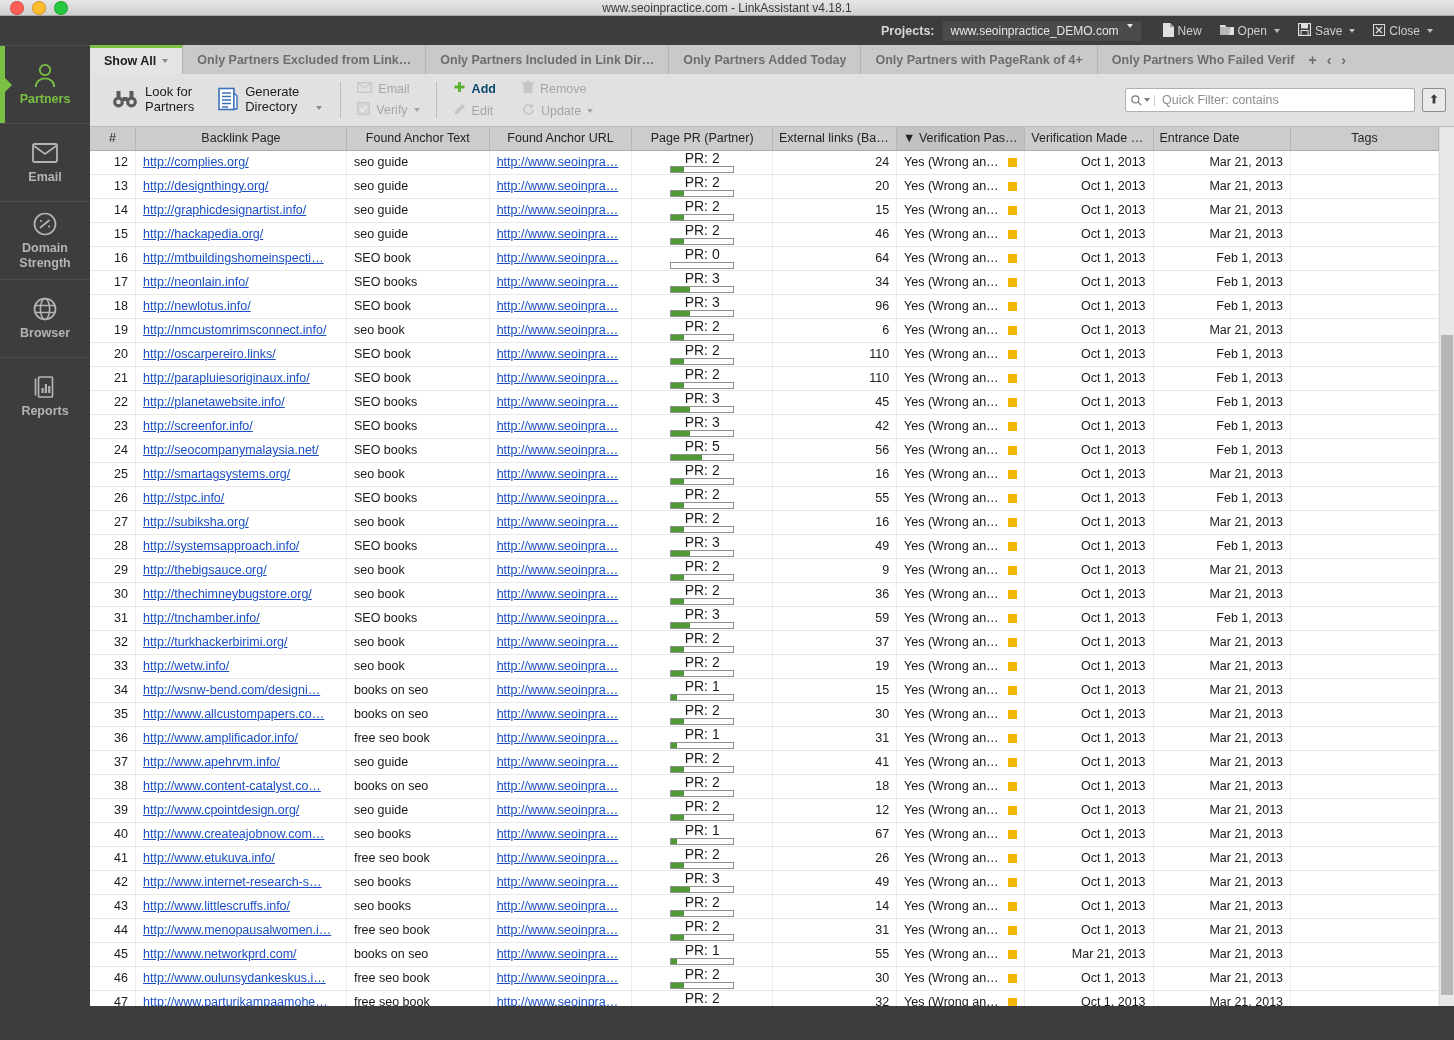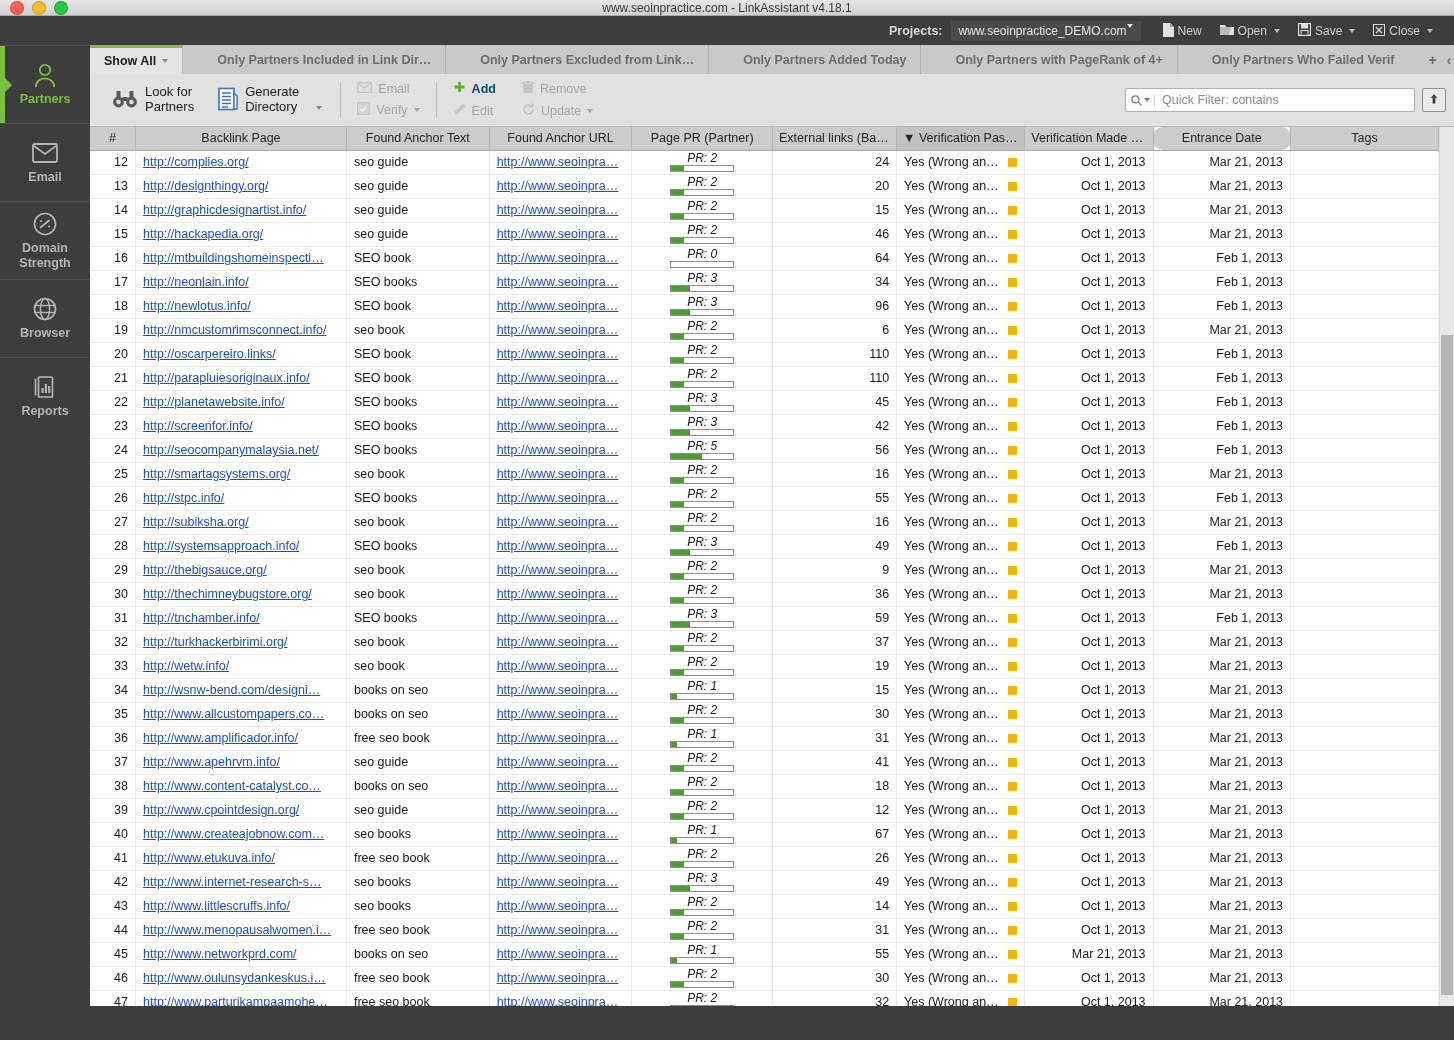--- a/index.html
+++ b/index.html
@@ -25,21 +25,21 @@
     font-size:12px;color:#3a3a3a;pointer-events:none;
   }
   
   .topbar{
     height:29px;background:#3d3d3d;display:flex;align-items:center;
     justify-content:flex-end;padding-right:12px;gap:0;
   }
   .proj-label{color:#d8d8d8;font-size:12.5px;font-weight:bold;margin-right:8px;}
   .proj-select{
     background:#4a4a4a;color:#e6e6e6;font-size:12px;
-    padding:3px 8px;display:flex;align-items:flex-start;border-radius:1px;
+    padding:3px 8px;display:flex;align-items:flex-start;gap:8px;border-radius:1px;
   }
   .caret{
     width:0;height:0;border-left:3.5px solid transparent;border-right:3.5px solid transparent;
     border-top:4px solid currentColor;display:inline-block;
   }
   .topbtn{
     display:flex;align-items:center;gap:4px;color:#cfcfcf;font-size:12px;
     padding:3px 9px;white-space:nowrap;
   }
   .topbtn .gl{font-size:12px;line-height:1;color:#dcdcdc;}
@@ -67,21 +67,21 @@
     width:0;height:0;border-top:7px solid transparent;border-bottom:7px solid transparent;
     border-left:7px solid #7ac143;
   }
   .side-icon{height:26px;display:flex;align-items:center;justify-content:center;}
   .side-icon svg{display:block;}
   
   .main{flex:1;background:#d9d9d9;display:flex;flex-direction:column;min-width:0;}
   
   .tabstrip{
     height:29px;background:#c9c9c9;display:flex;align-items:stretch;
-    font-size:12.5px;flex:none;overflow:hidden;gap:20px;
+    font-size:12.5px;flex:none;overflow:hidden;
   }
   .tab{
     display:flex;align-items:center;justify-content:center;gap:6px;
     padding:0 14px;color:#6d6d6d;font-weight:bold;white-space:nowrap;
     border-right:1px solid #b4b4b4;box-sizing:border-box;
   }
   .tab.active{
     background:#e4e4e4;color:#202020;border-top:3px solid #7ac143;
     border-right:1px solid #b4b4b4;
   }
@@ -140,21 +140,21 @@
   tbody td{
     height:24px;border-bottom:1px solid #e8e8e8;border-right:1px solid #ededed;
     padding:0 7px;box-sizing:border-box;color:#161616;
     white-space:nowrap;overflow:hidden;text-overflow:ellipsis;vertical-align:middle;
   }
   td.num{text-align:right;color:#1a1a1a;}
   td.c{text-align:center;}
   a.link{color:#1a4fc4;text-decoration:underline;cursor:pointer;}
   
   .pr{display:flex;flex-direction:column;align-items:center;gap:0;line-height:1;}
-  .pr-label{font-size:12px;color:#1a1a1a;margin-bottom:1px;font-style:italic;}
+  .pr-label{font-size:14px;color:#1a1a1a;margin-bottom:1px;}
   .pr-bar{width:64px;height:7px;border:1px solid #8f8f8f;background:#fff;box-sizing:border-box;}
   .pr-fill{height:100%;background:#4f9a35;}
   
   .ver{display:flex;align-items:center;justify-content:space-between;gap:6px;}
   .ver-txt{overflow:hidden;text-overflow:ellipsis;white-space:nowrap;}
   .ver-sq{width:9px;height:9px;background:#f2b705;flex:none;}
   
   .vscroll{
     width:14px;background:#e8e8e8;border-left:1px solid #dcdcdc;flex:none;position:relative;
   }
@@ -292,24 +292,24 @@
   </div>
 
   <div class="main">
 
     <div class="tabstrip">
       <div class="tab active">
         <span>Show All</span>
         <span class="caret"></span>
       </div>
       <div class="tab">
+        <span>Only Partners Excluded from Link…</span>
+      </div>
+      <div class="tab">
         <span>Only Partners Included in Link Dir…</span>
-      </div>
-      <div class="tab">
-        <span>Only Partners Excluded from Link…</span>
       </div>
       <div class="tab">
         <span>Only Partners Added Today</span>
       </div>
       <div class="tab">
         <span>Only Partners with PageRank of 4+</span>
       </div>
       <div class="tab" style="border-right:none;padding-right:4px;">
         <span>Only Partners Who Failed Verif</span>
       </div>
@@ -460,21 +460,21 @@
           <thead>
             <tr id="head-row">
                 <th style="text-align: center;">#</th>
                 <th style="text-align: center;">Backlink Page</th>
                 <th style="text-align: center;">Found Anchor Text</th>
                 <th style="text-align: center;">Found Anchor URL</th>
                 <th style="text-align: center;">Page PR (Partner)</th>
                 <th style="text-align: center;">External links (Bac…</th>
                 <th class="sorted" style="text-align: center;">▼ Verification Passed</th>
                 <th style="text-align: center;">Verification Made On</th>
-                <th style="text-align: center; border-radius: 10px;">Entrance Date</th>
+                <th style="text-align: left;">Entrance Date</th>
                 <th style="text-align: center;">Tags</th>
               </tr>
           </thead>
           <tbody id="tbody">
               <tr>
                 <td class="num">12</td>
                 <td><a class="link">http://complies.org/</a></td>
                 <td>seo guide</td>
                 <td><a class="link">http://www.seoinpra…</a></td>
                 <td class="c">

